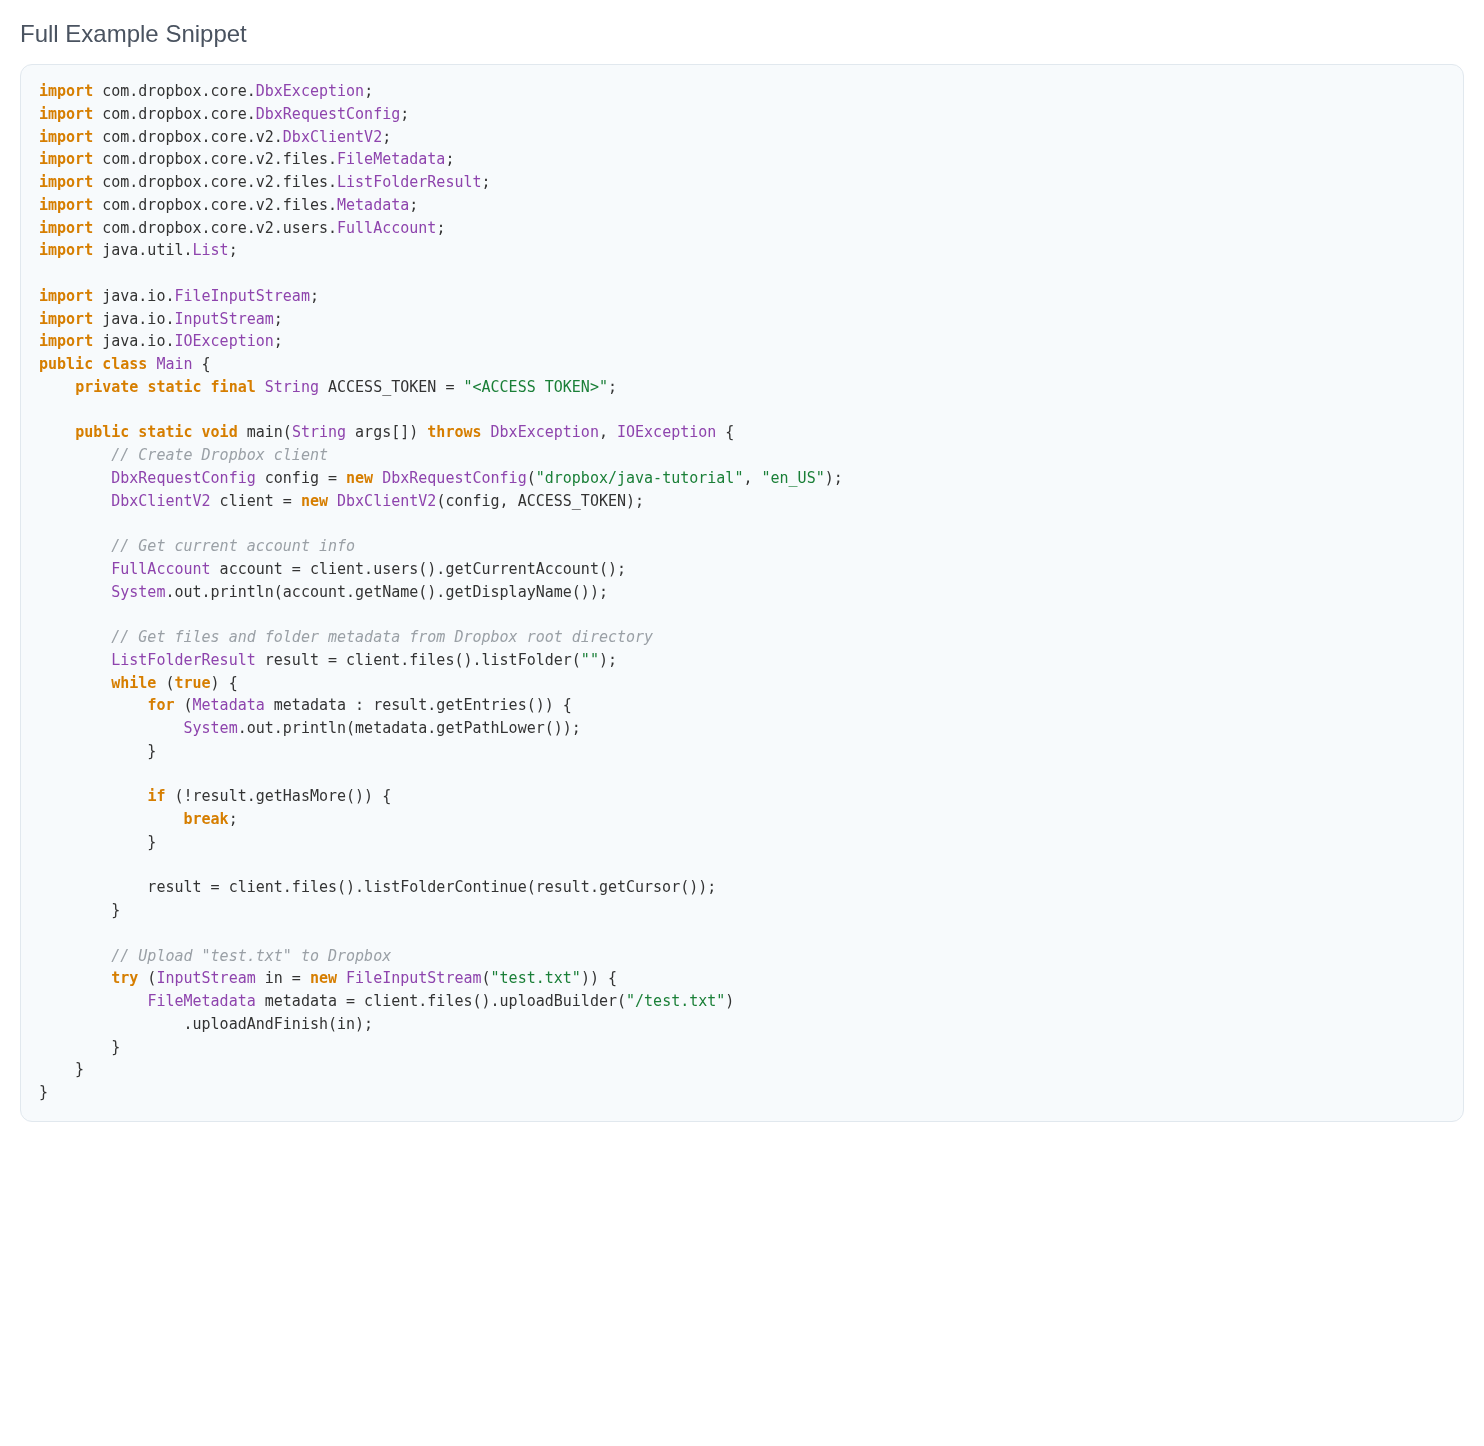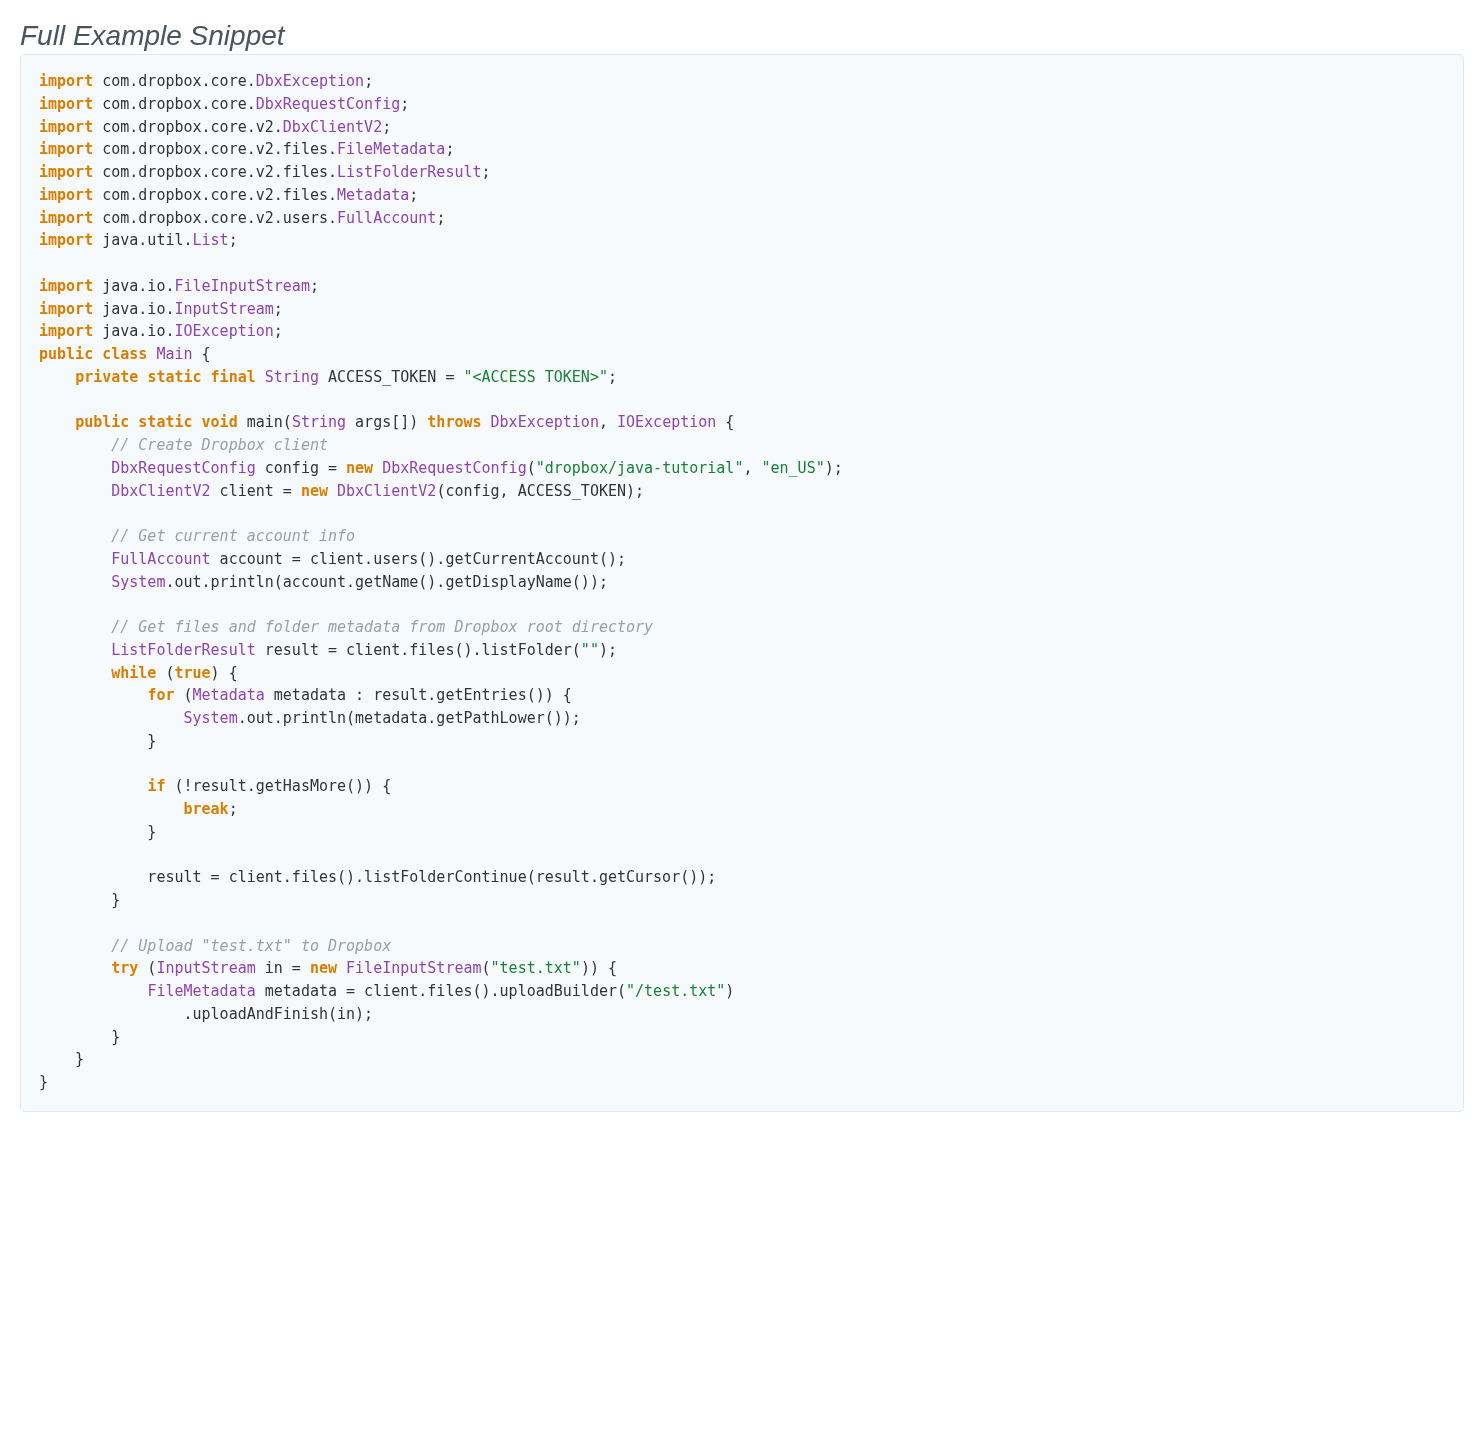--- a/index.html
+++ b/index.html
@@ -4,29 +4,28 @@
 <style>
   body {
     margin: 0;
     padding: 20px;
     font-family: -apple-system, BlinkMacSystemFont, "Segoe UI", Helvetica, Arial, sans-serif;
     background: #ffffff;
     color: #333;
   }
   h2.page-title {
     font-weight: 300;
-    font-size: 28px;
+    font-size: 24px;
     color: #4a5360;
-    margin: 0 0 2px 0;
-    font-style: italic;
+    margin: 0 0 16px 0;
   }
   pre.code-block {
     background: #f7fafc;
     border: 1px solid #e1e8ee;
-    border-radius: 5px;
+    border-radius: 12px;
     padding: 16px 18px;
     font-family: "SFMono-Regular", Consolas, "Liberation Mono", Menlo, Courier, monospace;
     font-size: 15px;
     line-height: 1.45;
     color: #333;
     overflow-x: auto;
     white-space: pre;
     margin: 0;
   }
   .kw   { color: #d67e00; font-weight: bold; }   

